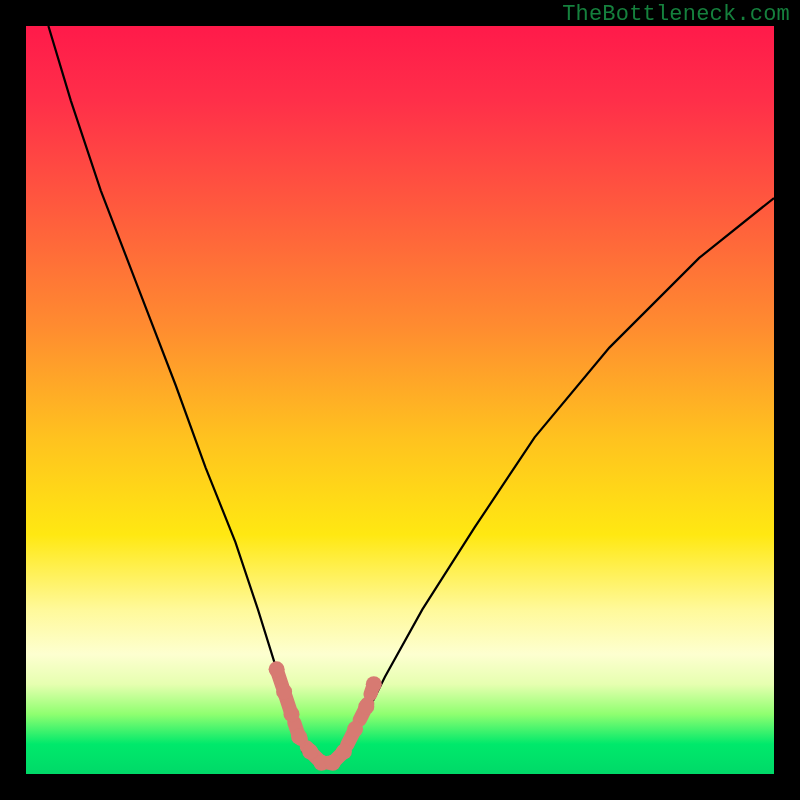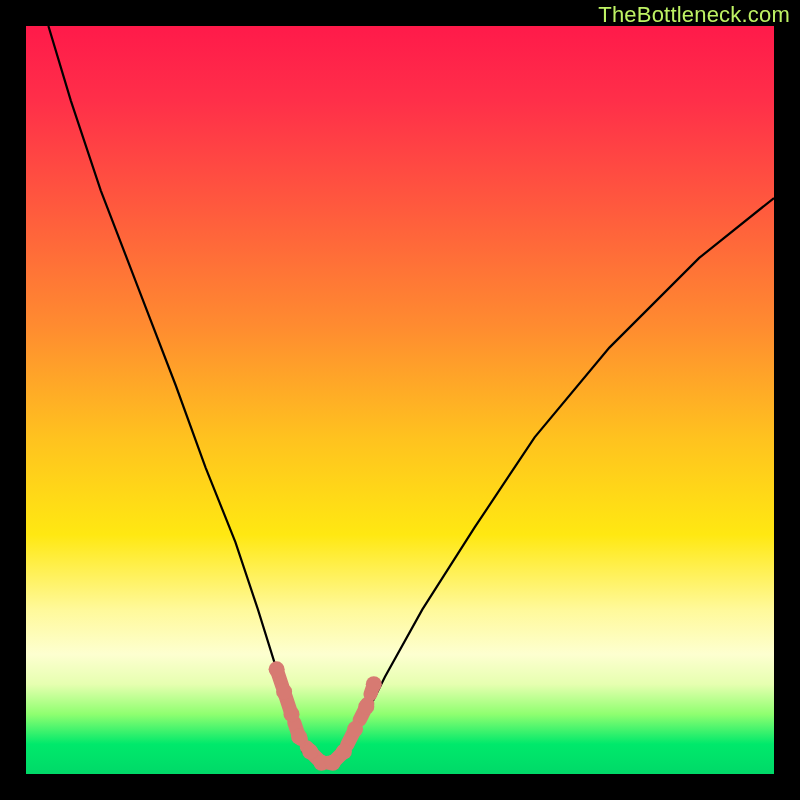--- a/index.html
+++ b/index.html
@@ -37,25 +37,26 @@
       #fdffd0 84%,
       #e6ffb0 88%,
       #8fff70 92%,
       #00e96b 96%,
       #00d968 100%);
   }
   .watermark {
     position: absolute;
     top: 2px;
     right: 10px;
-    color: #bef264;
+    color: #15803d;
     font-size: 22px;
     font-weight: 500;
     letter-spacing: 0.2px;
     z-index: 5;
+    font-family: Liberation Mono, monospace;
   }
   svg.curve {
     position: absolute;
     top: 0;
     left: 0;
     width: 748px;
     height: 748px;
   }
 </style>
 </head>

